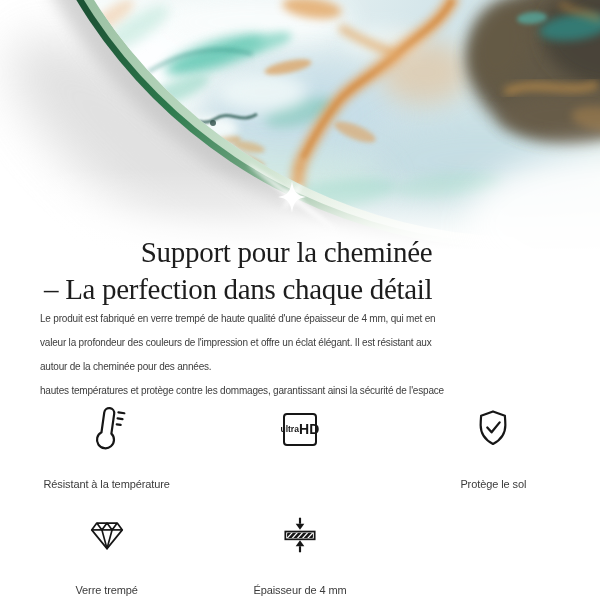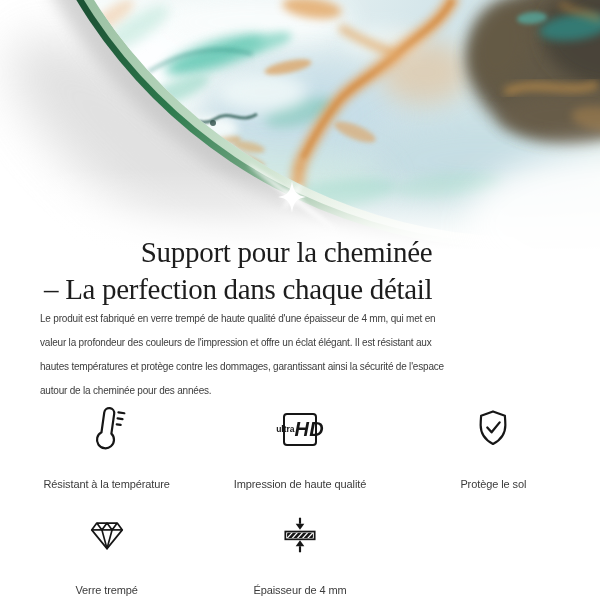--- a/index.html
+++ b/index.html
@@ -14,21 +14,21 @@
         letter-spacing:-0.2px;color:#3d3d3d;}
   .dline{white-space:nowrap;}
   .features{position:absolute;left:10px;top:404px;width:580px;display:grid;
             grid-template-columns:1fr 1fr 1fr;row-gap:20px;}
   .feature{display:flex;flex-direction:column;align-items:center;}
   .icon-box{height:50px;display:flex;align-items:center;justify-content:center;}
   .flabel{margin-top:24px;font-size:11px;letter-spacing:-0.1px;color:#3b3b3b;white-space:nowrap;}
   .uhd{width:34px;height:33px;border:2.5px solid #161616;border-radius:4px;box-sizing:border-box;
        display:flex;flex-direction:row;align-items:center;justify-content:center;color:#161616;}
   .uhd .t1{font-size:8.5px;font-weight:700;line-height:9px;}
-  .uhd .t2{font-size:20px;font-weight:800;line-height:14px;letter-spacing:0.2px;font-style:italic;}
+  .uhd .t2{font-size:14px;font-weight:800;line-height:14px;letter-spacing:0.2px;}
 </style>
 </head>
 <body>
 
 <div class="canvas">
 
   <svg class="hero" width="600" height="262" viewBox="0 0 600 262">
     <defs>
       <clipPath id="artClip">
           <circle cx="526" cy="-275" r="512"></circle>
@@ -156,22 +156,22 @@
   </svg>
 
   <h1 class="title">
     <span class="tl">Support pour la cheminée</span>
     <span class="tl">– La perfection dans chaque détail</span>
   </h1>
 
   <div class="desc">
     <div class="dline">Le produit est fabriqué en verre trempé de haute qualité d'une épaisseur de 4 mm, qui met en</div>
     <div class="dline">valeur la profondeur des couleurs de l'impression et offre un éclat élégant. Il est résistant aux</div>
+    <div class="dline">autour de la cheminée pour des années.</div>
     <div class="dline">hautes températures et protège contre les dommages, garantissant ainsi la sécurité de l'espace</div>
-    <div class="dline">autour de la cheminée pour des années.</div>
   </div>
 
   <div class="features">
 
     <div class="feature">
       <div class="icon-box">
         <svg width="42" height="48" viewBox="0 0 40 48">
           <g transform="rotate(8 20 24)" fill="none" stroke="#161616" stroke-width="2.2" stroke-linecap="round">
             <path d="M15,8 A5,5 0 0 1 25,8 L25,28 A8.5,8.5 0 1 1 15,28 Z"></path>
             <line x1="29" y1="6" x2="35" y2="6"></line>
@@ -183,21 +183,20 @@
       <div class="flabel">Résistant à la température</div>
     </div>
 
     <div class="feature">
       <div class="icon-box">
         <div class="uhd">
           <span class="t1">ultra</span>
           <span class="t2">HD</span>
         </div>
       </div>
-      <div class="flabel">Impression de haute qualité</div>
     </div>
 
     <div class="feature">
       <div class="icon-box">
         <svg width="38" height="40" viewBox="0 0 40 42">
           <path d="M20,2.5 L32.5,7 C32.8,11 33,14 33,17 C33,26.5 27.5,32.8 20,36.8 C12.5,32.8 7,26.5 7,17 C7,14 7.2,11 7.5,7 Z" fill="none" stroke="#161616" stroke-width="2.3" stroke-linejoin="round"></path>
           <polyline points="14,19.5 18.5,24.5 27,14" fill="none" stroke="#161616" stroke-width="2.4" stroke-linecap="round" stroke-linejoin="round"></polyline>
         </svg>
       </div>
       <div class="flabel">Protège le sol</div>

